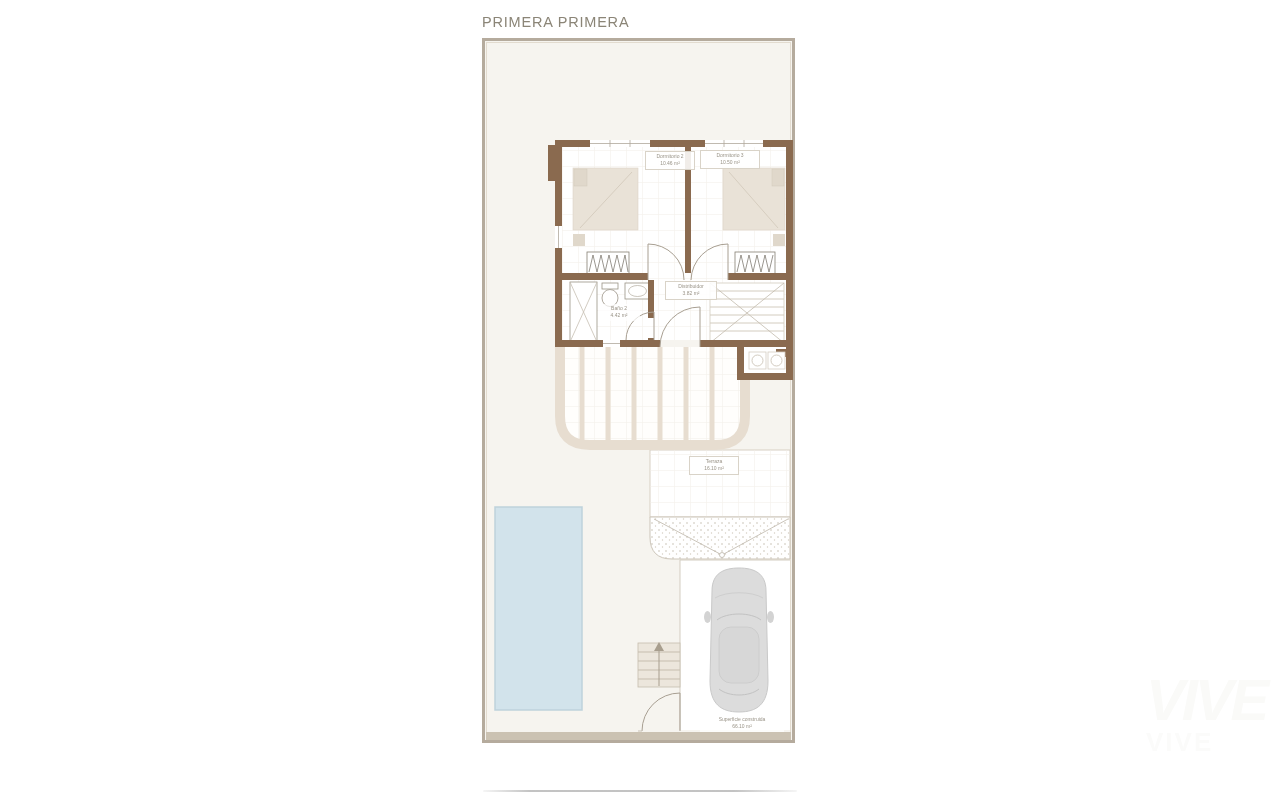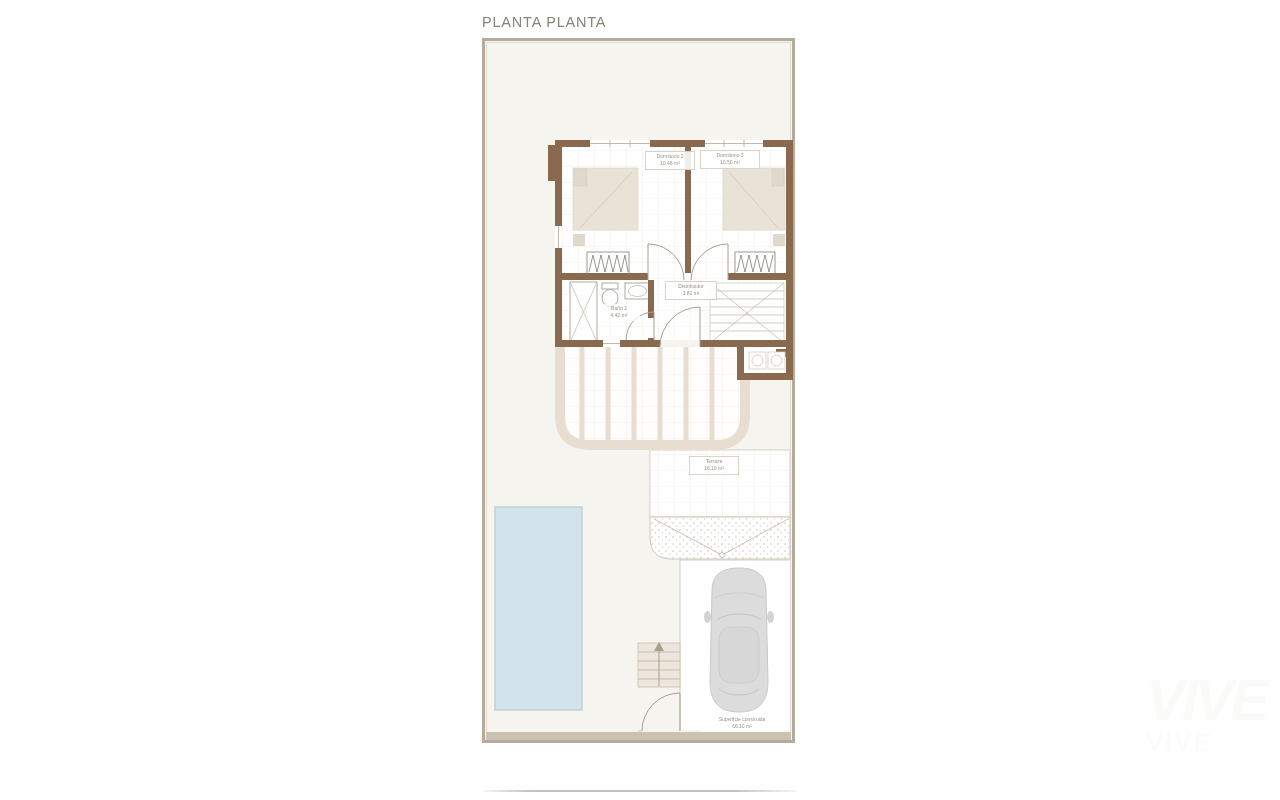--- a/index.html
+++ b/index.html
@@ -20,21 +20,21 @@
   #watermark .wm-small{font-size:26px;font-weight:800;color:#fbfbfa;letter-spacing:2px;}
   #bottom-shadow{position:absolute;left:483px;top:790px;width:314px;height:2px;
       background:linear-gradient(to right, rgba(190,190,190,.15), rgba(175,175,175,.75) 15%,
                  rgba(175,175,175,.75) 80%, rgba(190,190,190,.15));border-radius:2px;}
 </style>
 </head>
 <body>
 
 <div id="canvas">
 
-  <div id="plan-title">PLANTA PLANTA</div>
+  <div id="plan-title">PRIMERA PRIMERA</div>
 
   <div id="plan-wrap">
     <svg width="313" height="705" viewBox="0 0 313 705">
       <defs>
         <pattern id="tile" width="16" height="16" patternUnits="userSpaceOnUse">
           <path d="M16 0H0V16" fill="none" stroke="#f2eee8" stroke-width="1"></path>
         </pattern>
         <pattern id="stipple" width="7" height="7" patternUnits="userSpaceOnUse">
           <rect width="7" height="7" fill="#ffffff"></rect>
           <circle cx="2" cy="2" r="0.8" fill="#c8c0b2"></circle>

